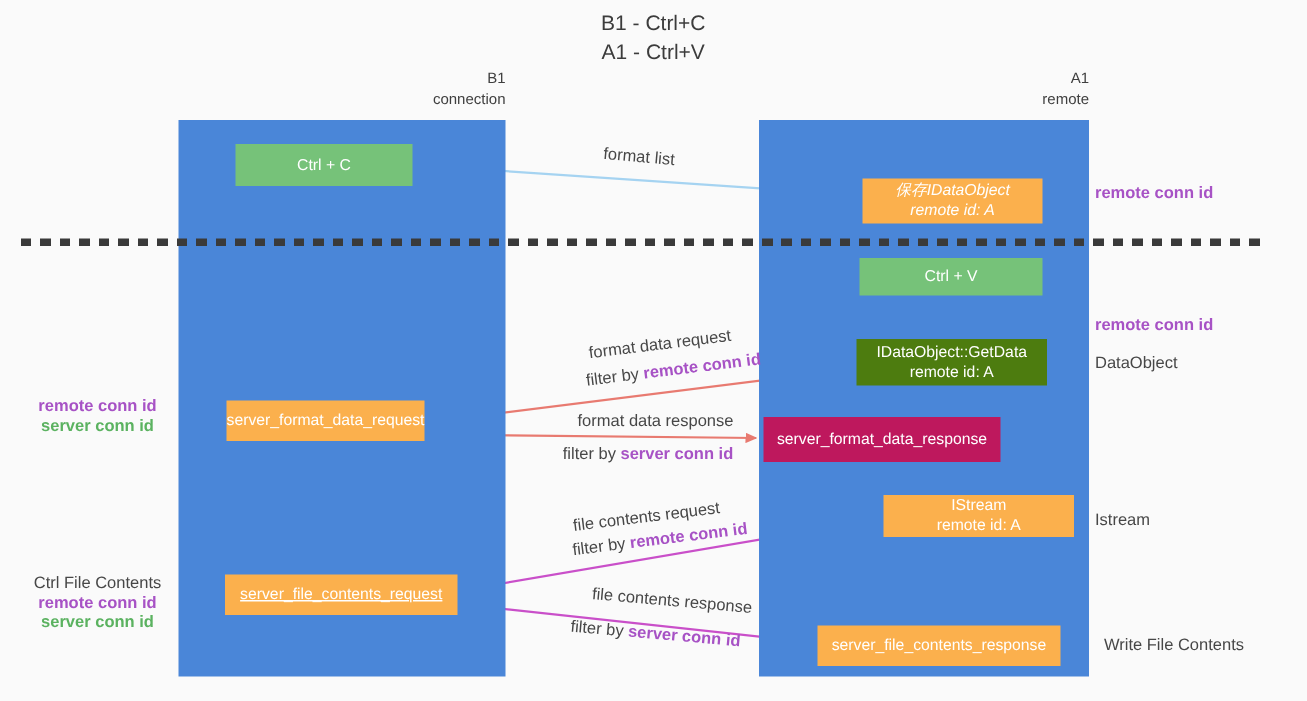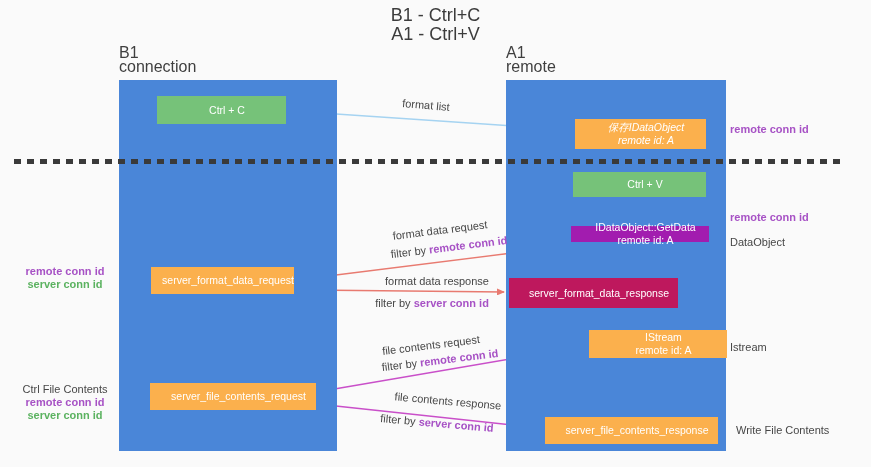--- a/index.html
+++ b/index.html
@@ -1,23 +1,23 @@
 <!DOCTYPE html>
 <html><head>
 <meta charset="utf-8">
 <style>
   html,body{margin:0;padding:0;}
   body{font-family:"Liberation Sans","DejaVu Sans",sans-serif;background:#fafafa;}
   #stage{position:relative;width:871px;height:467px;background:#fafafa;overflow:hidden;}
   .title{position:absolute;left:0;top:6px;width:871px;text-align:center;
-         font-size:18px;line-height:19px;color:#3c3c3c;}
+         font-size:14px;line-height:19px;color:#3c3c3c;}
   .column{position:absolute;}
-  .col-header{position:absolute;text-align:left;font-size:16px;line-height:14px;color:#3f3f3f;}
+  .col-header{position:absolute;text-align:right;font-size:10px;line-height:14px;color:#3f3f3f;}
   .node{position:absolute;display:flex;flex-direction:column;align-items:center;justify-content:center;
-        color:#ffffff;font-size:10.5px;line-height:13px;text-align:center;white-space:nowrap;padding-left:11px;}
+        color:#ffffff;font-size:10.5px;line-height:13px;text-align:center;white-space:nowrap;}
   .divider{position:absolute;height:5px;}
   #arrow-layer{position:absolute;left:0;top:0;width:871px;height:467px;pointer-events:none;}
   .arrow-label{position:absolute;white-space:nowrap;font-size:11px;color:#474747;}
   .side-label{position:absolute;font-size:11px;line-height:13px;white-space:nowrap;}
   .bold{font-weight:bold;}
 </style>
 </head>
 <body>
 
 <div id="stage">
@@ -62,35 +62,35 @@
     <div class="node" style="left: 157px; top: 96px; width: 118px; height: 28px; background: rgb(118, 194, 121);">
       <div class="">Ctrl + C</div>
     </div>
     <div class="node" style="left: 575px; top: 119px; width: 120px; height: 30px; background: rgb(251, 176, 77); font-style: italic;">
       <div class="">保存IDataObject</div>
       <div class="">remote id: A</div>
     </div>
     <div class="node" style="left: 573px; top: 172px; width: 122px; height: 25px; background: rgb(118, 194, 121);">
       <div class="">Ctrl + V</div>
     </div>
-    <div class="node" style="left: 571px; top: 226px; width: 127px; height: 16px; background: #a21caf;">
+    <div class="node" style="left: 571px; top: 226px; width: 127px; height: 31px; background: #4d7c0f;">
       <div class="">IDataObject::GetData</div>
       <div class="">remote id: A</div>
     </div>
     <div class="node" style="left: 151px; top: 267px; width: 132px; height: 27px; background: rgb(251, 176, 77);">
       <div class="">server_format_data_request</div>
     </div>
     <div class="node" style="left: 509px; top: 278px; width: 158px; height: 30px; background: #be185d;">
       <div class="">server_format_data_response</div>
     </div>
     <div class="node" style="left: 589px; top: 330px; width: 127px; height: 28px; background: rgb(251, 176, 77);">
       <div class="">IStream</div>
       <div class="">remote id: A</div>
     </div>
-    <div class="node" style="left: 150px; top: 383px; width: 155px; height: 27px; background: rgb(251, 176, 77);">
+    <div class="node" style="left: 150px; top: 383px; width: 155px; height: 27px; background: rgb(251, 176, 77); text-decoration: underline;">
       <div class="">server_file_contents_request</div>
     </div>
     <div class="node" style="left: 545px; top: 417px; width: 162px; height: 27px; background: rgb(251, 176, 77); justify-content: center;">
       <div class="">server_file_contents_response</div>
     </div>
     <div class="arrow-label" style="left: 426px; top: 105px; transform: translate(-50%, -50%) rotate(5deg);"><span style="color: rgb(71, 71, 71);">format list</span></div>
     <div class="arrow-label" style="left: 440px; top: 230px; transform: translate(-50%, -50%) rotate(-7deg);"><span style="color: rgb(71, 71, 71);">format data request</span></div>
     <div class="arrow-label" style="left: 449px; top: 247px; transform: translate(-50%, -50%) rotate(-7deg);"><span style="color: rgb(71, 71, 71);">filter by </span><span class="bold" style="color: rgb(167, 82, 197);">remote conn id</span></div>
     <div class="arrow-label" style="left: 437px; top: 281px; transform: translate(-50%, -50%) rotate(0deg);"><span style="color: rgb(71, 71, 71); margin-top: 41px;">format data response</span></div>
     <div class="arrow-label" style="left: 432px; top: 303px; transform: translate(-50%, -50%) rotate(0deg);"><span style="color: rgb(71, 71, 71);">filter by </span><span class="bold" style="color: rgb(167, 82, 197);">server conn id</span></div>

